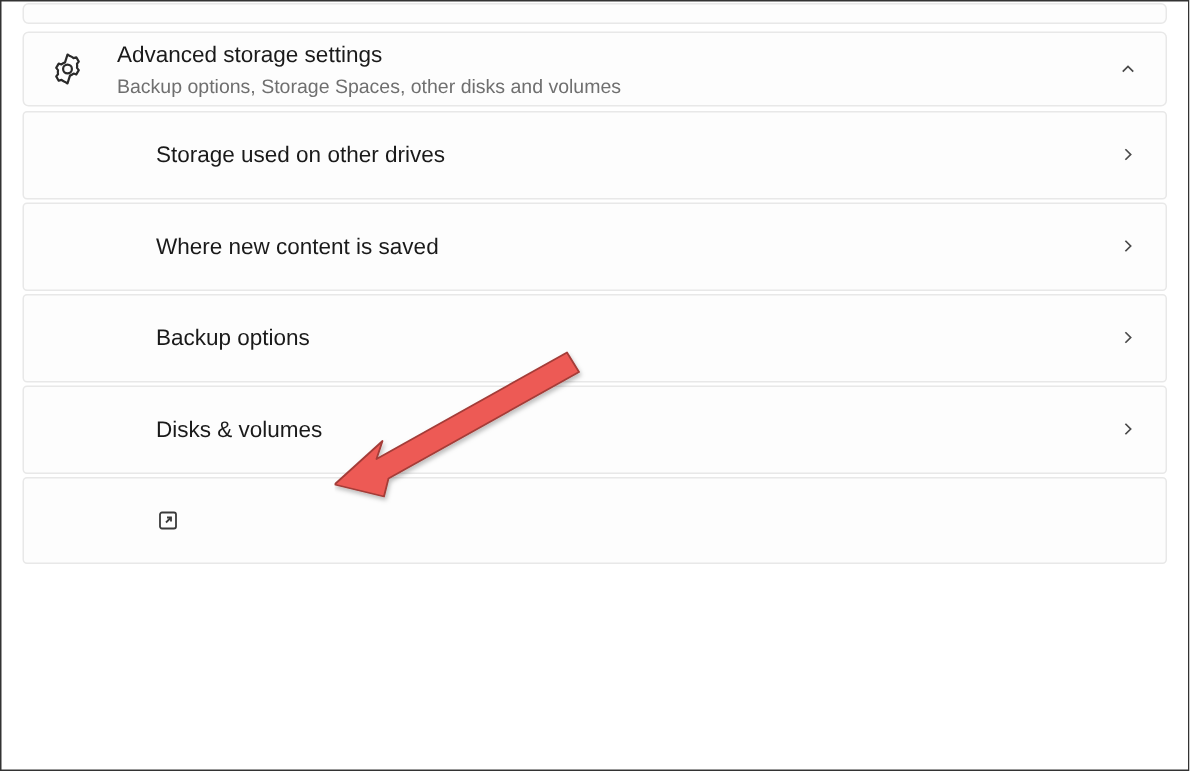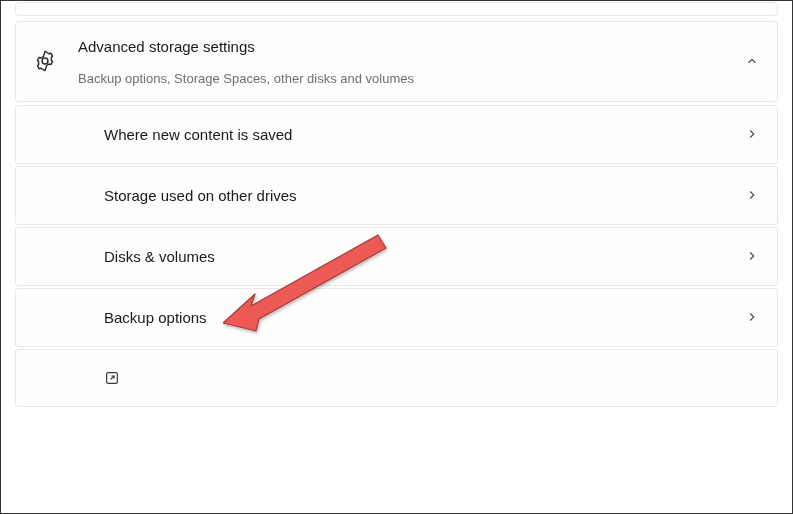--- a/index.html
+++ b/index.html
@@ -32,42 +32,42 @@
       height: 14px;
       margin-top: 1px;
       margin-bottom: 5px;
     }
     .section-header {
       background: #fdfdfd;
       border: 1px solid #e8e8e8;
       border-radius: 4px;
       display: flex;
       align-items: center;
-      padding: 15px 18px;
+      padding: 5px 18px;
       cursor: pointer;
     }
     .gear-icon-wrap {
       margin-right: 22px;
       display: flex;
       align-items: center;
     }
     .header-text {
       flex: 1;
     }
     .header-title {
       font-size: 15px;
       color: #1a1a1a;
       font-weight: 400;
       line-height: 1.3;
     }
     .header-subtitle {
       font-size: 13px;
       color: #6f6f6f;
       font-weight: 400;
-      margin-top: 14px;
+      margin-top: 3px;
     }
     .list-items {
       margin-top: 3px;
     }
     .list-item {
       background: #fdfdfd;
       border: 1px solid #e8e8e8;
       border-radius: 3px;
       display: flex;
       align-items: center;
@@ -134,49 +134,49 @@
       <span class="chevron">
         <svg width="14" height="14" viewBox="0 0 24 24" fill="none" stroke="#4a4a4a" stroke-width="2">
           <polyline points="6 15 12 9 18 15"></polyline>
         </svg>
       </span>
     </div>
 
     <div class="list-items">
 
       <div class="list-item">
+        <span class="list-item-label">Storage used on other drives</span>
+        <span class="chevron">
+          <svg width="14" height="14" viewBox="0 0 24 24" fill="none" stroke="#4a4a4a" stroke-width="2">
+              <polyline points="9 6 15 12 9 18"></polyline>
+            </svg>
+        </span>
+      </div>
+
+      <div class="list-item">
         <span class="list-item-label">Where new content is saved</span>
         <span class="chevron">
           <svg width="14" height="14" viewBox="0 0 24 24" fill="none" stroke="#4a4a4a" stroke-width="2">
               <polyline points="9 6 15 12 9 18"></polyline>
             </svg>
         </span>
       </div>
 
-      <div class="list-item">
-        <span class="list-item-label">Storage used on other drives</span>
-        <span class="chevron">
-          <svg width="14" height="14" viewBox="0 0 24 24" fill="none" stroke="#4a4a4a" stroke-width="2">
-              <polyline points="9 6 15 12 9 18"></polyline>
-            </svg>
-        </span>
-      </div>
-
+
+      <div class="list-item">
+        <span class="list-item-label">Backup options</span>
+        <span class="chevron">
+          <svg width="14" height="14" viewBox="0 0 24 24" fill="none" stroke="#4a4a4a" stroke-width="2">
+              <polyline points="9 6 15 12 9 18"></polyline>
+            </svg>
+        </span>
+      </div>
 
       <div class="list-item">
         <span class="list-item-label">Disks &amp; volumes</span>
-        <span class="chevron">
-          <svg width="14" height="14" viewBox="0 0 24 24" fill="none" stroke="#4a4a4a" stroke-width="2">
-              <polyline points="9 6 15 12 9 18"></polyline>
-            </svg>
-        </span>
-      </div>
-
-      <div class="list-item">
-        <span class="list-item-label">Backup options</span>
         <span class="chevron">
           <svg width="14" height="14" viewBox="0 0 24 24" fill="none" stroke="#4a4a4a" stroke-width="2">
               <polyline points="9 6 15 12 9 18"></polyline>
             </svg>
         </span>
       </div>
 
       <div class="list-item">
         <span class="external-icon">
           <svg width="16" height="16" viewBox="0 0 24 24" fill="none" stroke="#3a3a3a" stroke-width="1.8">

